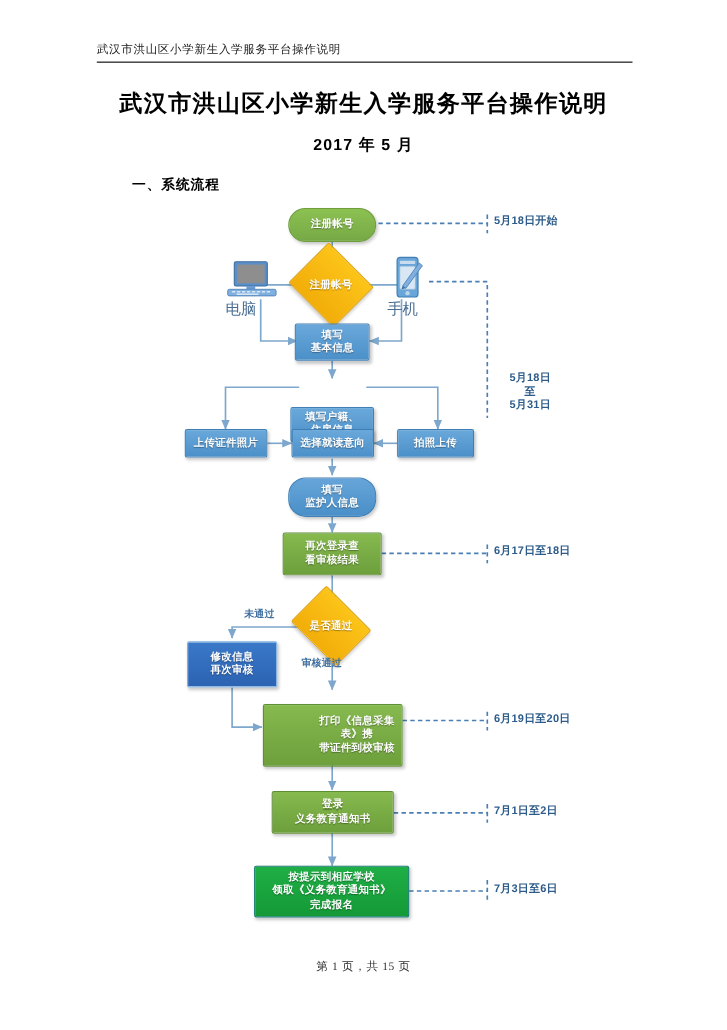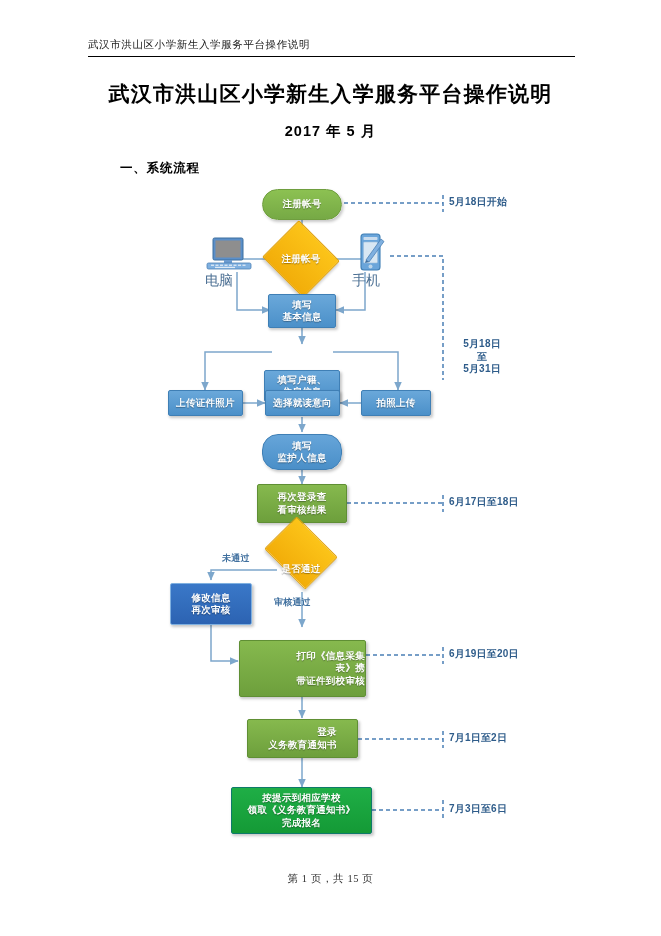--- a/index.html
+++ b/index.html
@@ -128,21 +128,20 @@
   }
   .box-blue-dark {
     background: linear-gradient(180deg,#3a78c8 0%,#2c63b2 100%);
     border: 1.4px solid #7fb0e0;
     border-radius: 2px;
   }
   .box-green-olive {
     background: linear-gradient(180deg,#86b94e 0%,#6d9f3c 100%);
     border: 1.2px solid #5f8f34;
     border-radius: 2px;
-    text-align: right;
   }
   .box-green-bright {
     background: linear-gradient(180deg,#1fae46 0%,#149a36 100%);
     border: 1.4px solid #0e7a6a;
     border-radius: 2px;
   }
   .diamond-wrap {
     position: absolute;
     display: flex;
     align-items: center;
@@ -353,21 +352,21 @@
     <div class="node box-blue" style="left:265px; top:390px; width:75px; height:26px;">选择就读意向</div>
 
     <div class="node box-blue" style="left:361px; top:390px; width:70px; height:26px;">拍照上传</div>
 
     <div class="node pill-blue" style="left:262px; top:434px; width:80px; height:36px;">填写
 监护人信息</div>
 
     <div class="node box-green-olive" style="left:257px; top:484px; width:90px; height:39px;">再次登录查
 看审核结果</div>
 
-    <div class="diamond-wrap" style="left:272px; top:530px; width:58px; height:46px;align-items:flex-end;">
+    <div class="diamond-wrap" style="left:272px; top:546px; width:58px; height:46px;">
       <div class="diamond-shape"></div>
       <div class="diamond-label">是否通过</div>
     </div>
 
     <div class="edge-label" style="left:222px; top:552px;">未通过</div>
 
     <div class="edge-label" style="left:274px; top:596px;">审核通过</div>
 
     <div class="node box-blue-dark" style="left:170px; top:583px; width:82px; height:42px;">修改信息
 再次审核</div>

